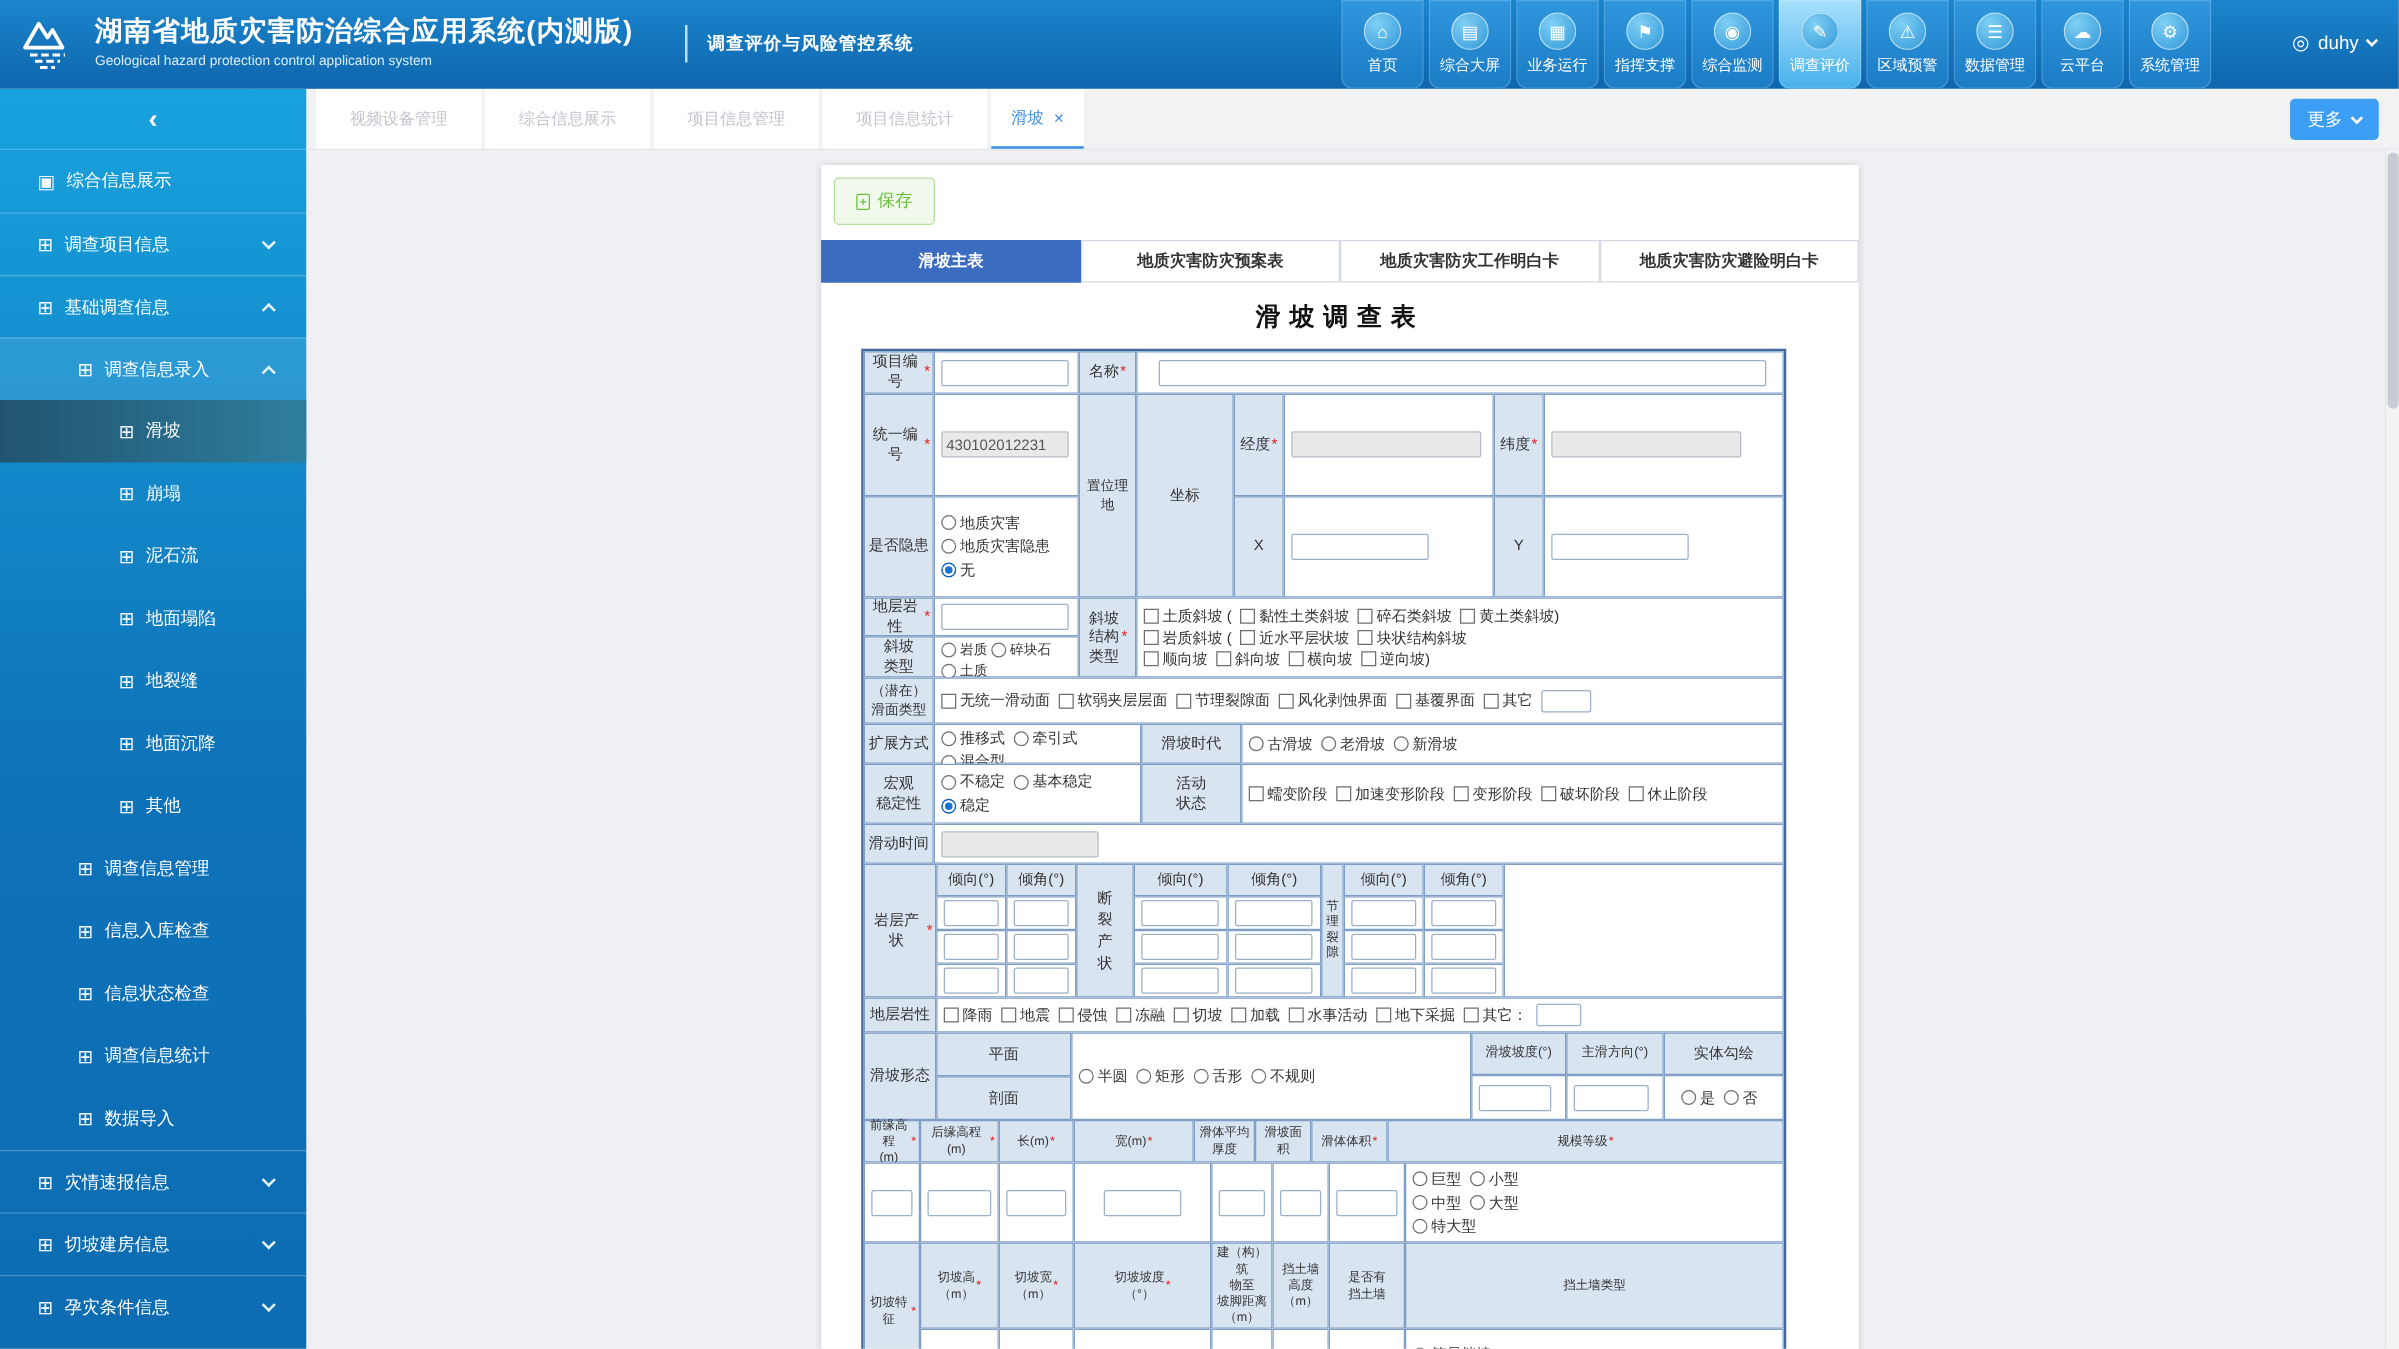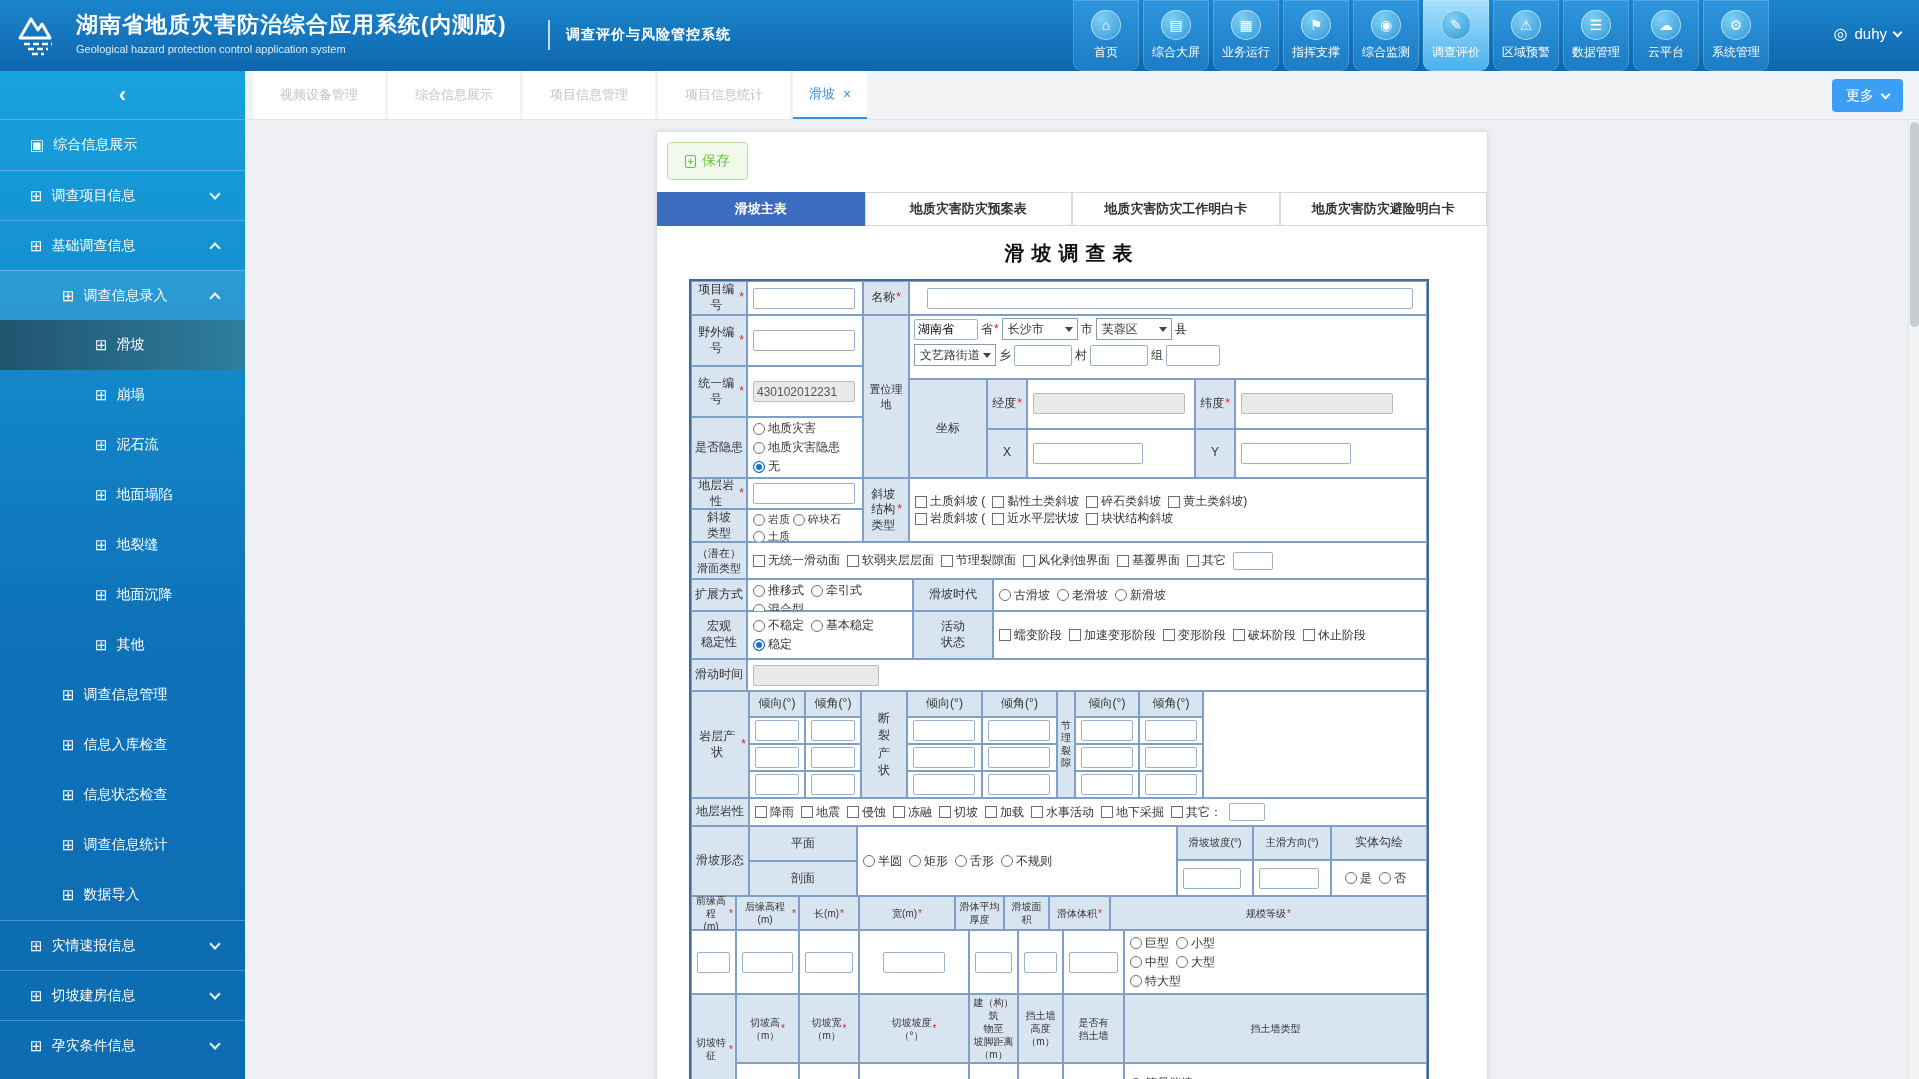--- a/index.html
+++ b/index.html
@@ -322,26 +322,20 @@
               <input class="inp" style="width: 102px;">
             </div>
           <div class="lab req" style="width:46px">名称</div>
           <div class="fc" style="flex:1">
               <input class="inp" style="width: 486px; margin-left: 12px;">
             </div>
         </div>
 
         <div class="fr" style="height:163px">
           <div class="colgrp" style="width:172px">
-            <div class="fr" style="height:64px">
-              <div class="lab req" style="width:56px">野外编号</div>
-              <div class="fc" style="width:116px">
-                  <input class="inp" style="width: 102px;">
-                </div>
-            </div>
             <div class="fr" style="height:33px">
               <div class="lab req" style="width:56px">统一编号</div>
               <div class="fc" style="width:116px">
                   <input class="inp dis" style="width: 102px;" readonly="" value="430102012231">
                 </div>
             </div>
             <div class="fr" style="height:66px">
               <div class="lab" style="width:56px">是否隐患</div>
               <div class="fc" style="width:116px">
                 <div class="opts vert radio">
@@ -359,45 +353,20 @@
                     <label class="opt">
                       <span class="ctl on"></span>
                       <span>无</span>
                     </label>
                   </div>
               </div>
             </div>
           </div>
           <div class="lab" style="width:46px;font-size:11px">置位理地</div>
           <div class="colgrp" style="flex:1">
-            <div class="colgrp" style="height:64px;border:1px solid #7f9fc6;background:#fff">
-              <div class="locline">
-                <input class="inp" style="width: 64px;" value="湖南省">
-                <span class="suffix req">省</span>
-                <span class="sel" style="width:76px">
-                    <span>长沙市</span>
-                  </span>
-                <span class="suffix">市</span>
-                <span class="sel" style="width:76px">
-                    <span>芙蓉区</span>
-                  </span>
-                <span class="suffix">县</span>
-              </div>
-              <div class="locline">
-                <span class="sel" style="width:82px">
-                    <span>文艺路街道</span>
-                  </span>
-                <span class="suffix">乡</span>
-                <input class="inp" style="width: 58px;">
-                <span class="suffix">村</span>
-                <input class="inp" style="width: 58px;">
-                <span class="suffix">组</span>
-                <input class="inp" style="width: 54px;">
-              </div>
-            </div>
             <div class="fr" style="height:99px">
               <div class="lab" style="width:78px">坐标</div>
               <div class="colgrp" style="flex:1">
                 <div class="fr" style="height:33px">
                   <div class="lab req" style="width:40px">经度</div>
                   <div class="fc" style="width:168px">
                       <input class="inp dis" style="width: 152px;" readonly="">
                     </div>
                   <div class="lab req" style="width:40px">纬度</div>
                   <div class="fc" style="flex:1">
@@ -484,20 +453,42 @@
                 </label>
 
                 <label class="opt">
                   <span class="ctl"></span>
                   <span>近水平层状坡</span>
                 </label>
 
                 <label class="opt">
                   <span class="ctl"></span>
                   <span>块状结构斜坡</span>
+                </label>
+              </div>
+            <div class="opts check" style="width:100%">
+
+                <label class="opt">
+                  <span class="ctl"></span>
+                  <span>顺向坡</span>
+                </label>
+
+                <label class="opt">
+                  <span class="ctl"></span>
+                  <span>斜向坡</span>
+                </label>
+
+                <label class="opt">
+                  <span class="ctl"></span>
+                  <span>横向坡</span>
+                </label>
+
+                <label class="opt">
+                  <span class="ctl"></span>
+                  <span>逆向坡)</span>
                 </label>
               </div>
           </div>
         </div>
 
         <div class="fr" style="height:37px">
           <div class="lab" style="width:56px;font-size:11px">（潜在）
 滑面类型</div>
           <div class="fc" style="flex:1">
             <div class="opts check">

